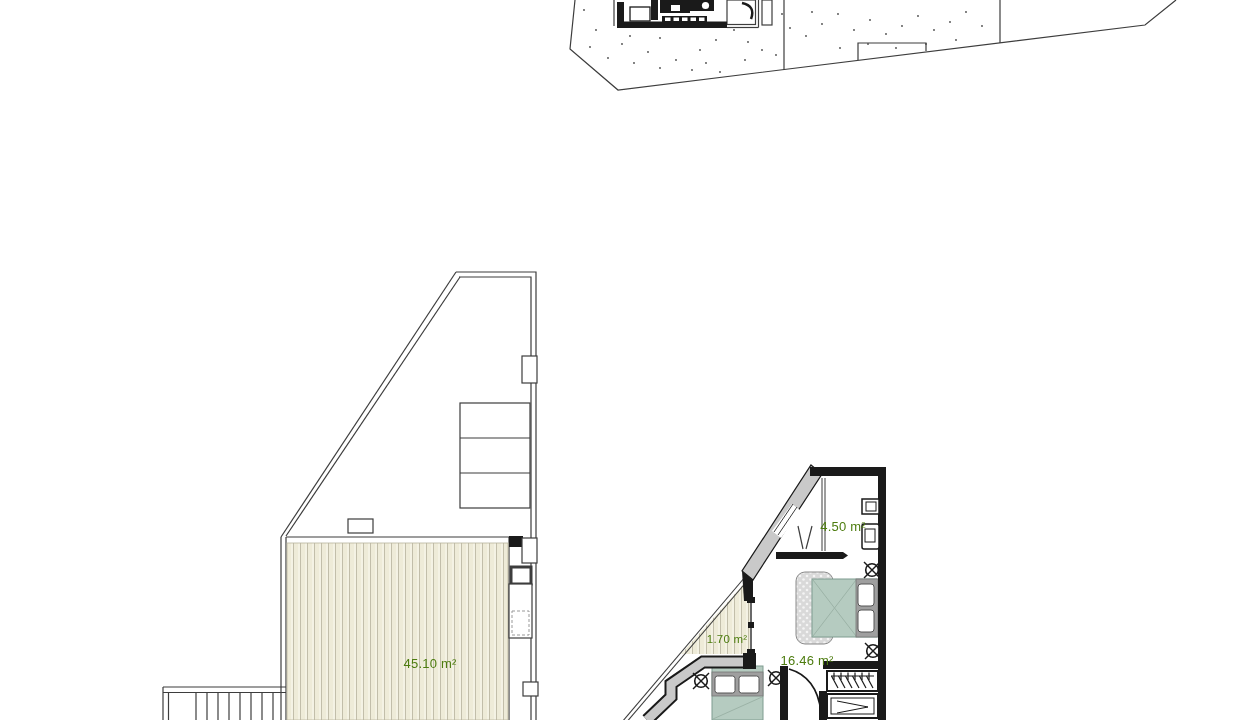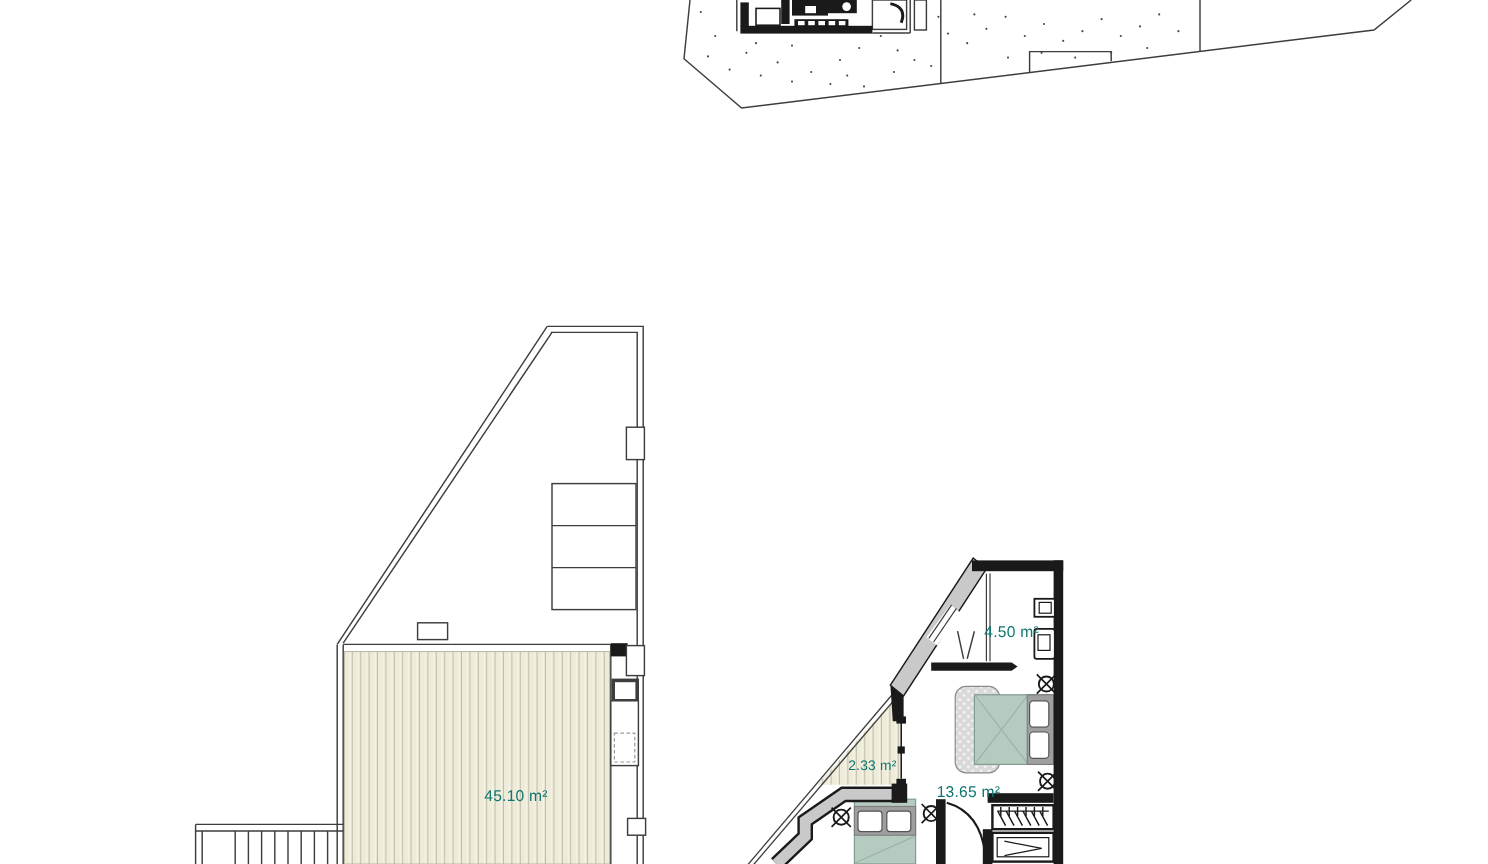--- a/index.html
+++ b/index.html
@@ -2,21 +2,21 @@
 <html><head>
 <meta charset="utf-8">
 <style>
   html,body{margin:0;padding:0;background:#ffffff;}
   body{width:1240px;height:720px;overflow:hidden;font-family:"Liberation Sans",sans-serif;}
   .canvas{position:relative;width:1240px;height:720px;background:#ffffff;}
   .canvas svg{position:absolute;left:0;top:0;}
   .area-label{
     position:absolute;
     transform:translate(-50%,-50%);
-    color:#0f766e;
+    color:#4d7c0f;
     font-size:13px;
     white-space:nowrap;
     letter-spacing:0.2px;
   }
   .area-label.small{font-size:11.5px;}
 </style>
 </head>
 <body>
 
 <div class="canvas">
@@ -269,15 +269,15 @@
 
     <use href="#spotlight" transform="translate(872,570)"></use>
     <use href="#spotlight" transform="translate(873,651)"></use>
     <use href="#spotlight" transform="translate(701,681)"></use>
     <use href="#spotlight" transform="translate(776,678)"></use>
   </g>
 </svg>
 
 <div class="area-label" style="left:412px;top:663px;margin-left:18px;">45.10 m²</div>
 <div class="area-label" style="left:843px;top:526px;">4.50 m²</div>
-<div class="area-label small" style="left:727px;top:639px;">2.33 m²</div>
-<div class="area-label" style="left:807px;top:660px;">13.65 m²</div>
+<div class="area-label small" style="left:727px;top:639px;">1.70 m²</div>
+<div class="area-label" style="left:807px;top:660px;">16.46 m²</div>
 </div>
 
 </body></html>

